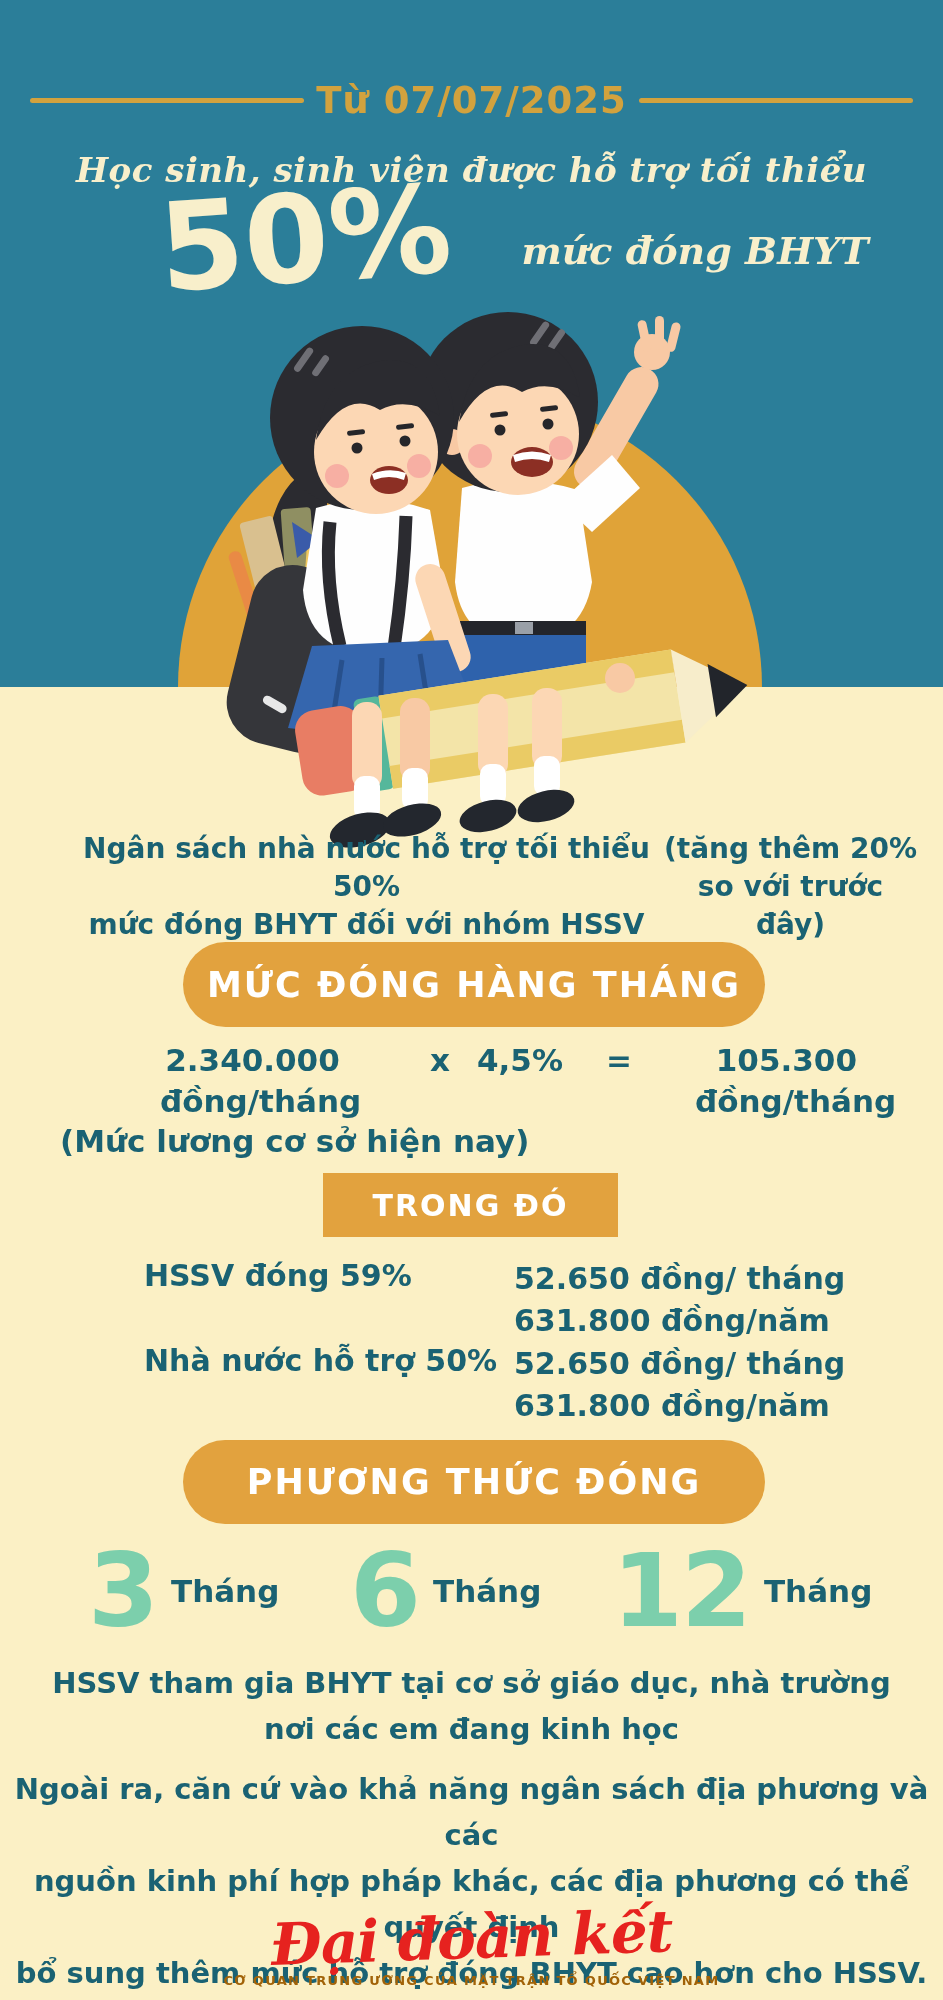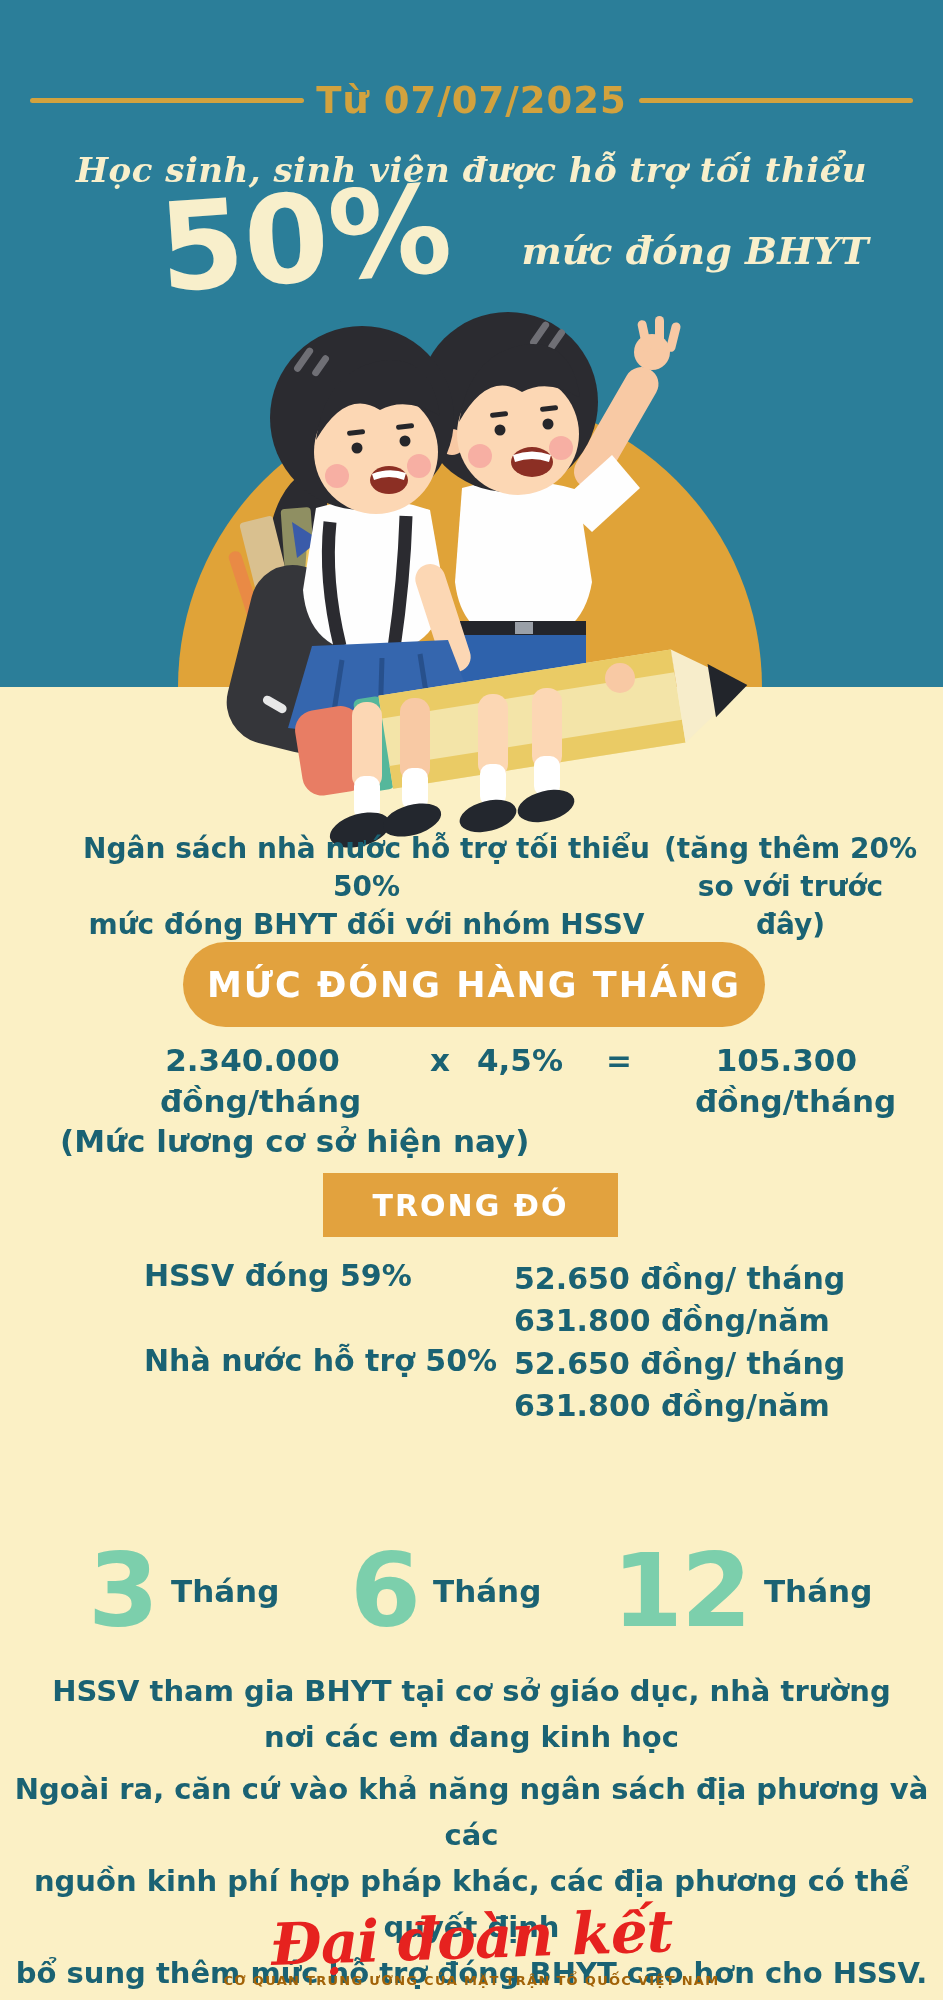--- a/index.html
+++ b/index.html
@@ -72,21 +72,21 @@
   .bk-r2{top:1343px;}
   .months{position:absolute;top:1548px;left:0;width:943px;height:90px;}
   .month-opt{position:absolute;display:flex;align-items:center;}
   .month-opt .num{
     color:#7CCFAC;font-size:102px;font-weight:bold;line-height:86px;letter-spacing:-2px;
   }
   .month-opt .unit{color:#1A6273;font-weight:bold;font-size:31px;margin-left:14px;}
   .opt-0{left:88px;}
   .opt-1{left:350px;}
   .opt-2{left:612px;}
-  .note1{position:absolute;top:1660px;left:0;width:943px;text-align:center;font-size:29px;line-height:46px;margin-top:8px;}
+  .note1{position:absolute;top:1660px;left:0;width:943px;text-align:center;font-size:29px;line-height:46px;}
   .note2{position:absolute;top:1766px;left:0;width:943px;text-align:center;font-size:29px;line-height:46px;}
   .footer{position:absolute;top:1908px;left:0;width:943px;text-align:center;}
   .logo-text{
     display:inline-block;color:#E6221F;font-family:"DejaVu Serif", serif;
     font-style:italic;font-weight:bold;font-size:58px;line-height:60px;
     transform:rotate(-2deg);letter-spacing:-1px;
   }
   .logo-tagline{
     margin-top:5px;color:#a16207;font-weight:bold;font-size:13px;letter-spacing:1.3px;
   }
@@ -239,20 +239,21 @@
   <div class="bk-values bk-r1 teal-txt">
     <div>52.650 đồng/ tháng</div>
     <div>631.800 đồng/năm</div>
   </div>
   <div class="bk-label bk-r2 teal-txt">Nhà nước hỗ trợ 50%</div>
   <div class="bk-values bk-r2 teal-txt">
     <div>52.650 đồng/ tháng</div>
     <div>631.800 đồng/năm</div>
   </div>
 
+  <div class="pill two">PHƯƠNG THỨC ĐÓNG</div>
 
   <div class="months">
     <div class="month-opt opt-0">
       <span class="num">3</span>
       <span class="unit">Tháng</span>
     </div>
     <div class="month-opt opt-1">
       <span class="num">6</span>
       <span class="unit">Tháng</span>
     </div>

